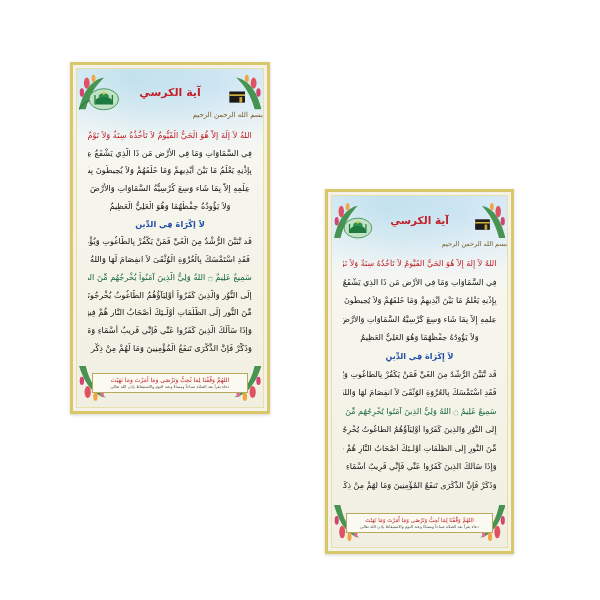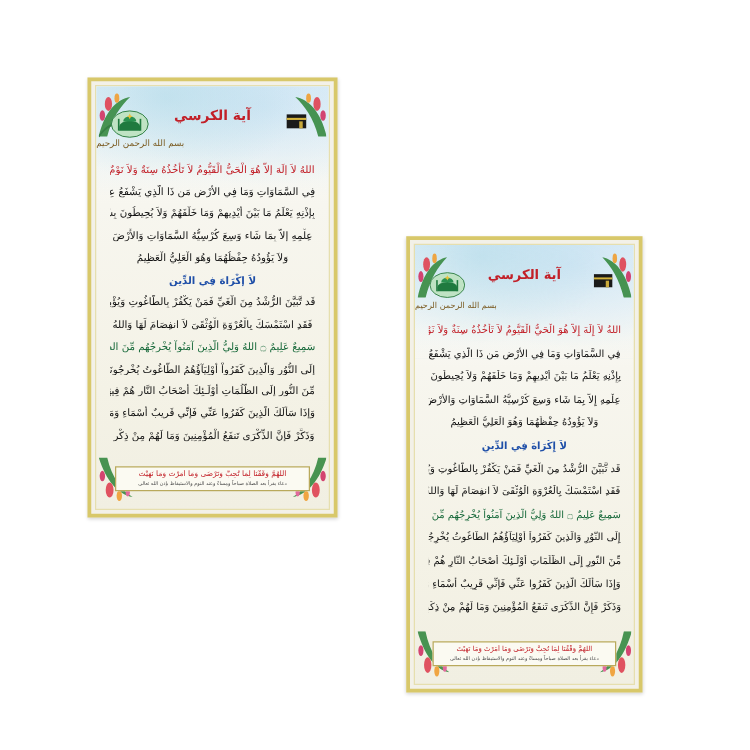--- a/index.html
+++ b/index.html
@@ -72,21 +72,21 @@
     text-align: center;
     color: #c22028;
     font-family: "DejaVu Sans", sans-serif;
     font-weight: bold;
     letter-spacing: 0.5px;
   }
   .basmala {
     position: absolute;
     left: 0; right: 0;
     top: 12.5%;
-    text-align: left;
+    text-align: right;
     color: #7a5a20;
   }
 
   
   .emblem {
     position: absolute;
     left: 6%;
     top: 3%;
     width: 17%;
     height: 12%;

